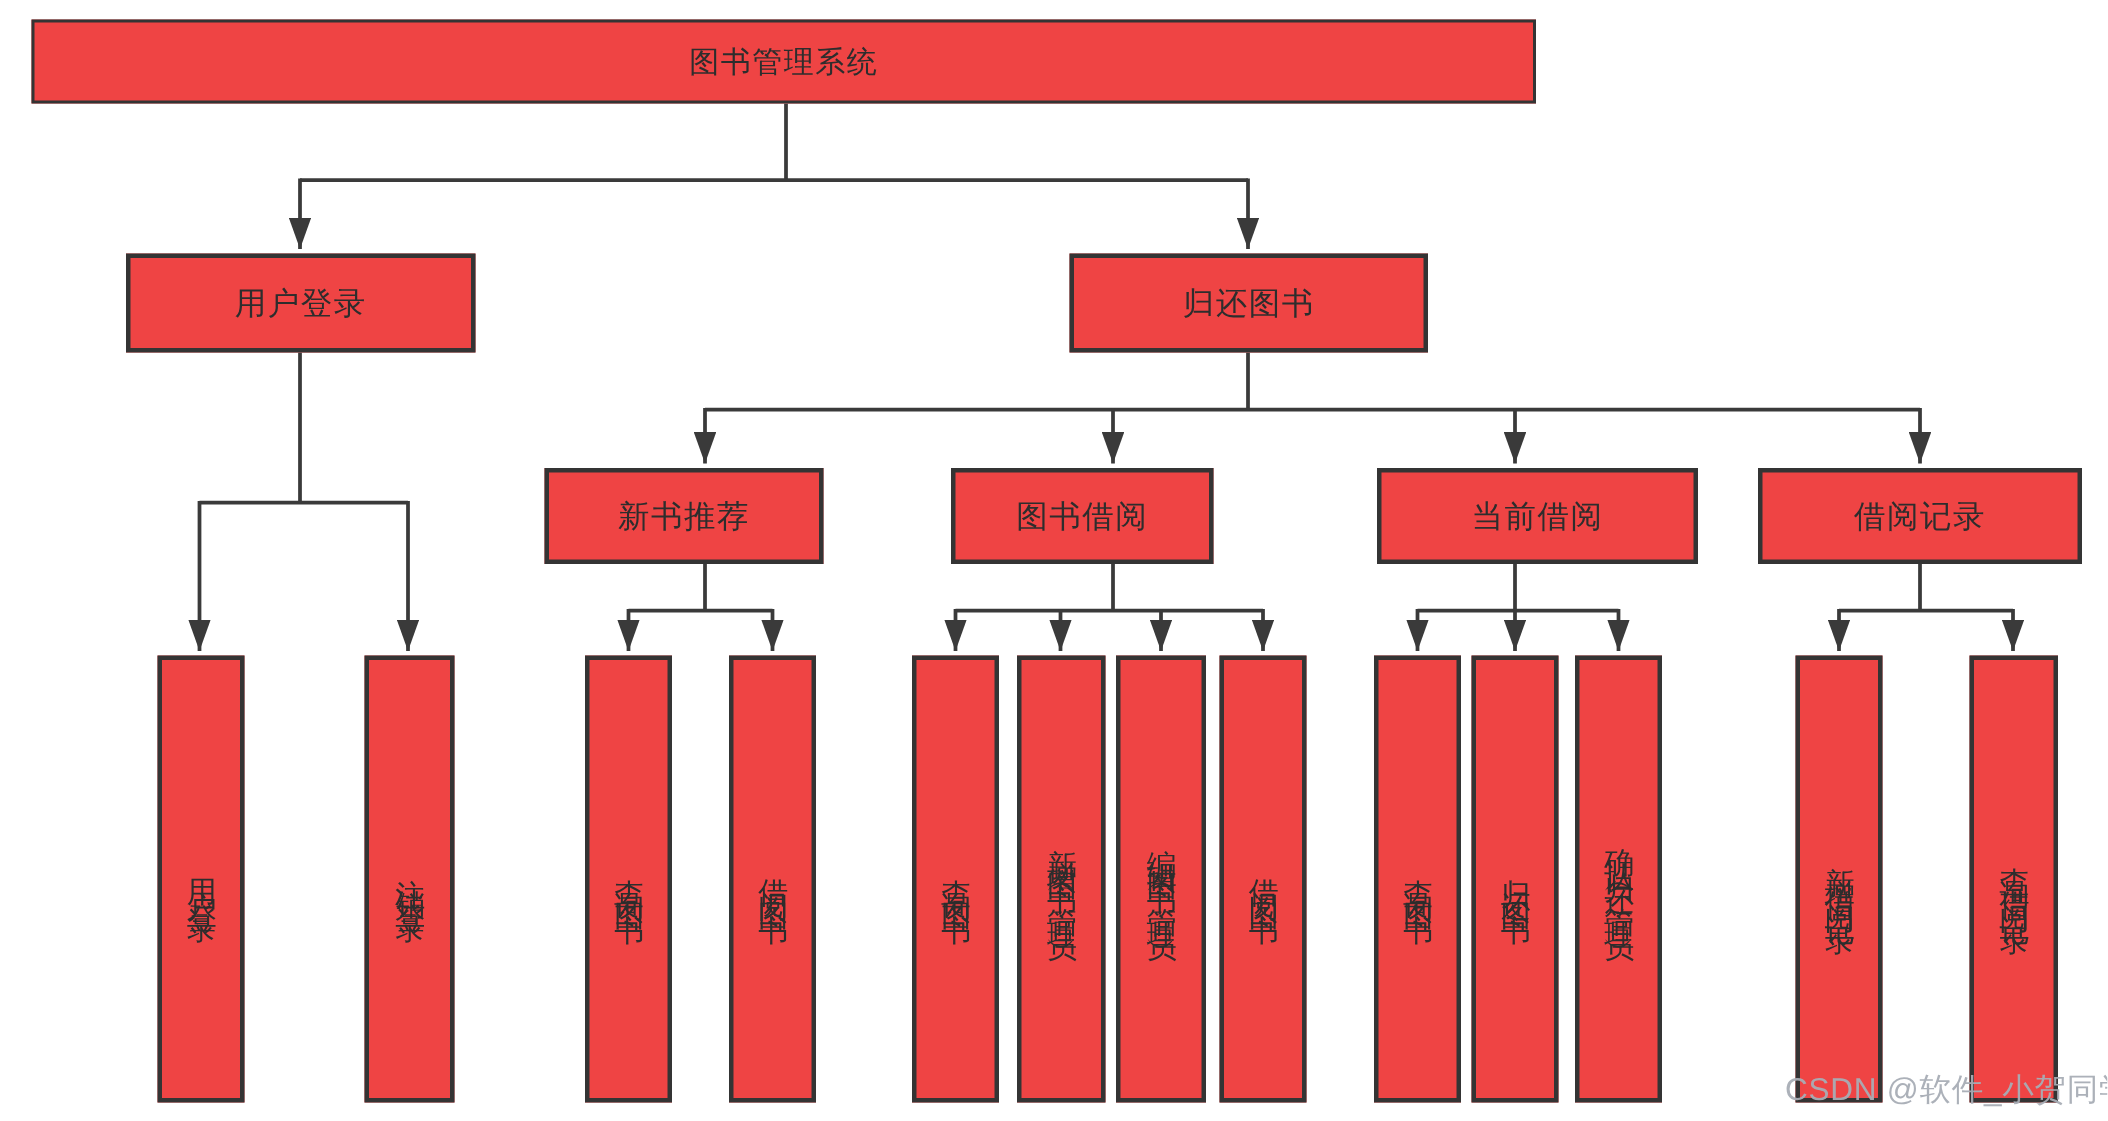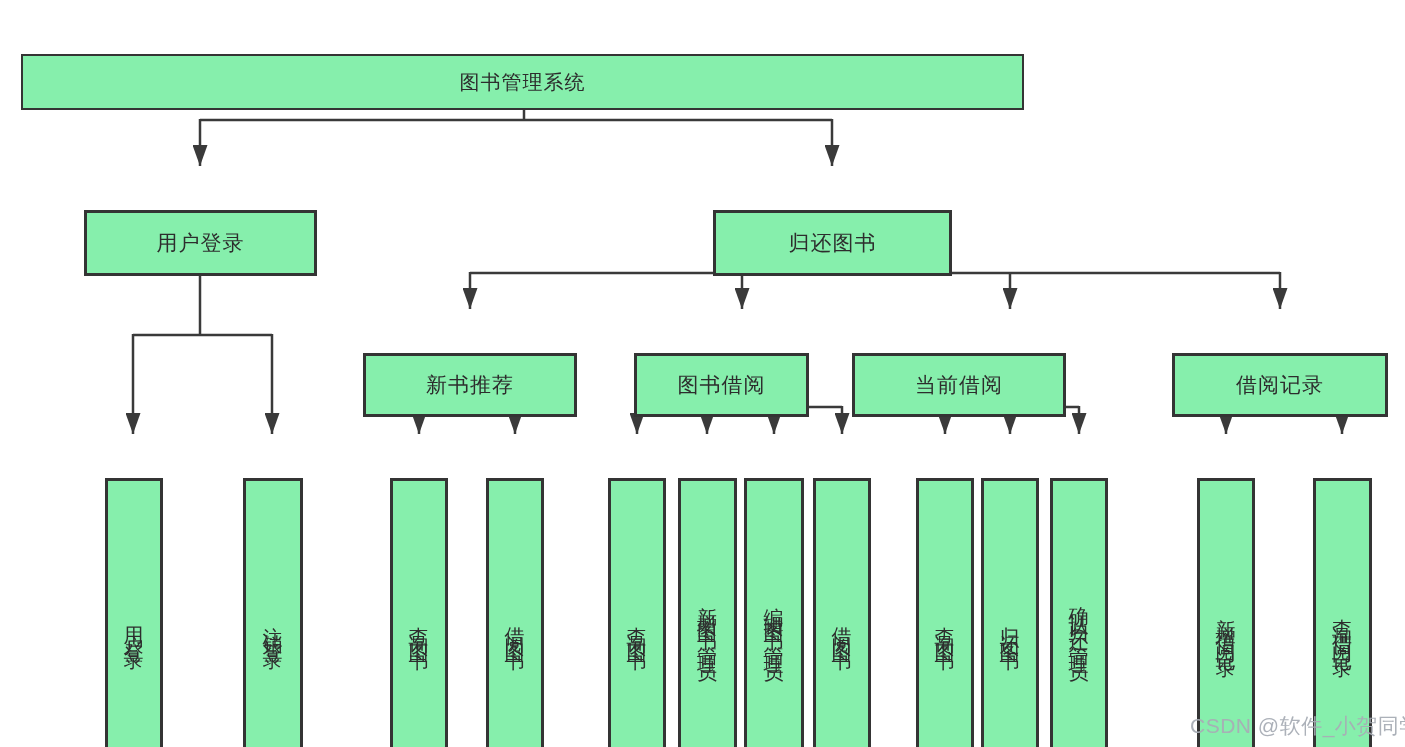--- a/index.html
+++ b/index.html
@@ -18,28 +18,27 @@
   .wires {
     position: absolute;
     left: 0; top: 0;
     width: 1405px;
     height: 747px;
     pointer-events: none;
   }
   .node {
     position: absolute;
     box-sizing: border-box;
-    background: #86efac;
+    background: #ef4444;
     border: 3px solid #343434;
     color: #2d2d2d;
     display: flex;
     align-items: center;
     justify-content: center;
     text-align: center;
-    margin-top: 41px;
   }
   .node.root {
     left: 21px; top: 13px;
     width: 1003px; height: 56px;
     border-width: 2.5px;
     font-size: 20px;
     letter-spacing: 1px;
   }
   .node.hbox {
     height: 66px;
@@ -137,27 +136,27 @@
     <span>图书管理系统</span>
   </div>
 
   <div class="node hbox l2" style="left:84px;width:233px;">
     <span>用户登录</span>
   </div>
   <div class="node hbox l2" style="left:713px;width:239px;">
     <span>归还图书</span>
   </div>
 
-  <div class="node hbox l3" style="left:363px;width:214px;">
+  <div class="node hbox l3" style="left:363px;width:186px;">
     <span>新书推荐</span>
   </div>
   <div class="node hbox l3" style="left:634px;width:175px;">
     <span>图书借阅</span>
   </div>
-  <div class="node hbox l3" style="left:852px;width:214px;">
+  <div class="node hbox l3" style="left:918px;width:214px;">
     <span>当前借阅</span>
   </div>
   <div class="node hbox l3" style="left:1172px;width:216px;">
     <span>借阅记录</span>
   </div>
 
   <div class="node leaf" style="left:105px;width:58px;">
     <span class="vtext">用户登录</span>
   </div>
   <div class="node leaf" style="left:243px;width:60px;">

